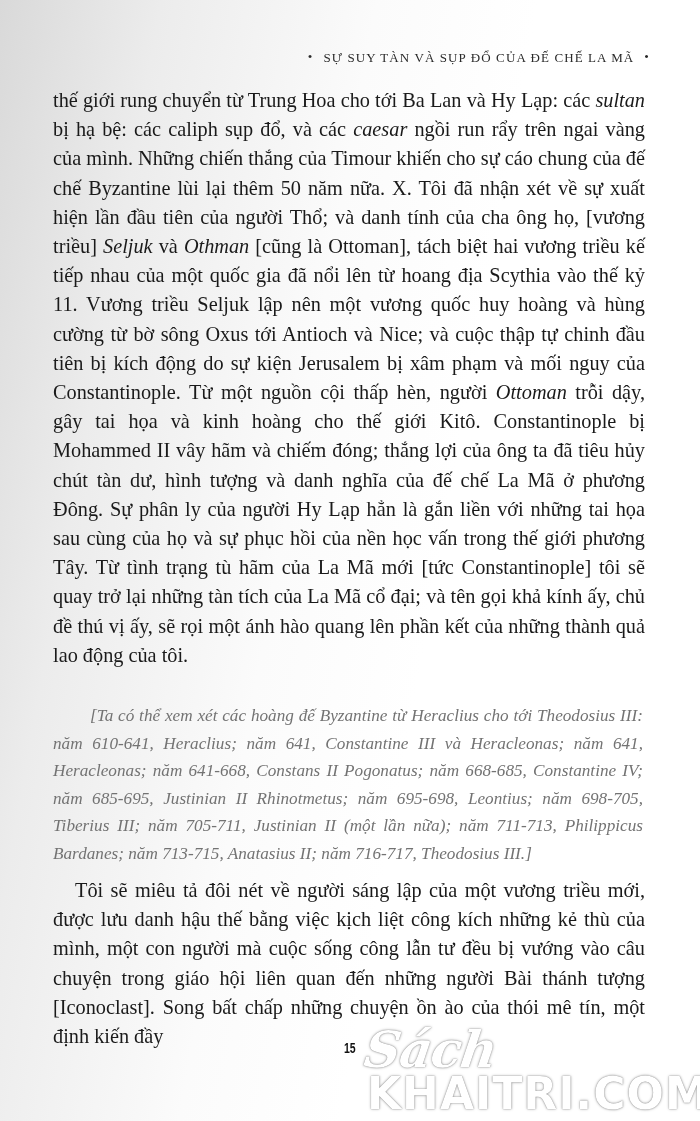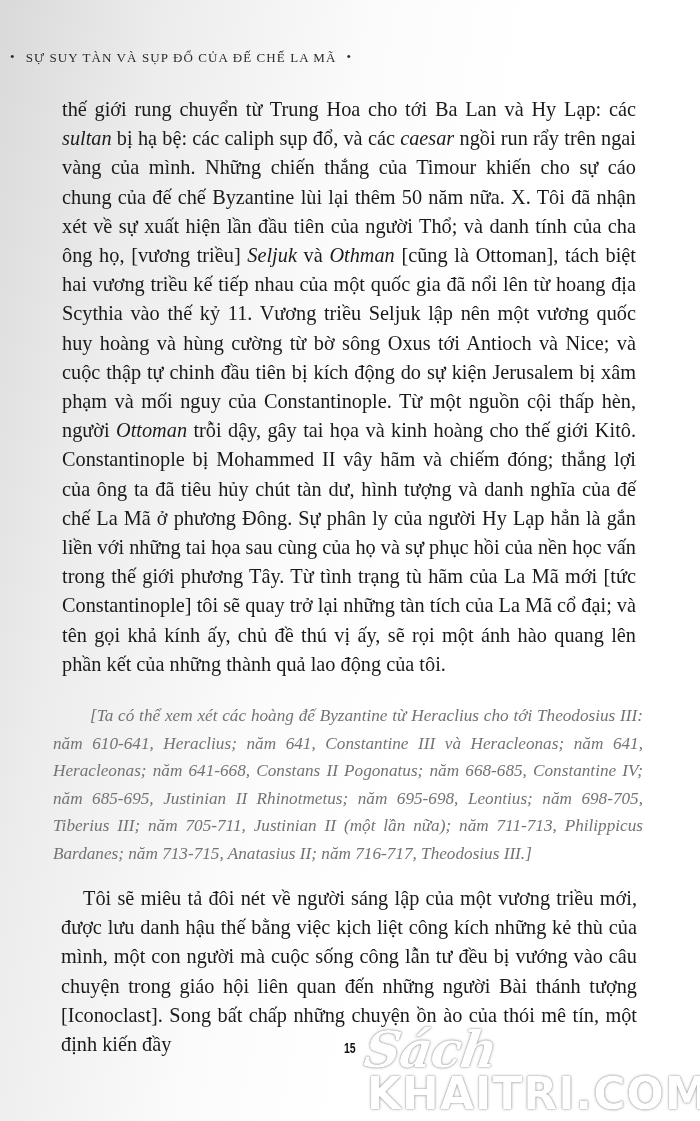--- a/index.html
+++ b/index.html
@@ -19,21 +19,21 @@
       position: absolute;
       left: 0; top: 0;
       width: 700px;
       height: 1121px;
     }
     .running-head {
       position: absolute;
       top: 49px;
       left: 0;
       width: 660px;
-      text-align: left;
+      text-align: right;
       font-size: 13px;
       letter-spacing: 1.1px;
       color: #2a2a2a;
     }
     .running-head .dot {
       display: inline-block;
       margin: 0 10px;
       font-size: 13px;
       vertical-align: 1px;
     }
@@ -41,21 +41,21 @@
       position: absolute;
       left: 53px;
       top: 86px;
       width: 592px;
       font-size: 20.3px;
       line-height: 29.2px;
       text-align: justify;
       color: #1a1a1a;
     }
     .body-text p {
-      margin: 9px;
+      margin: 0;
     }
     .para-cont {
       text-indent: 0;
     }
     .quote {
       position: absolute;
       left: 53px;
       top: 702px;
       width: 590px;
       font-size: 17.2px;
@@ -72,21 +72,21 @@
       position: absolute;
       left: 53px;
       top: 876px;
       width: 592px;
       font-size: 20.3px;
       line-height: 29.2px;
       text-align: justify;
       color: #1a1a1a;
     }
     .body-text-2 p {
-      margin: 8px;
+      margin: 0;
       text-indent: 22px;
     }
     .page-number {
       position: absolute;
       top: 1039px;
       left: 344px;
       font-family: "Liberation Sans", "DejaVu Sans", sans-serif;
       font-weight: bold;
       font-size: 15px;
       transform: scaleX(0.7);

